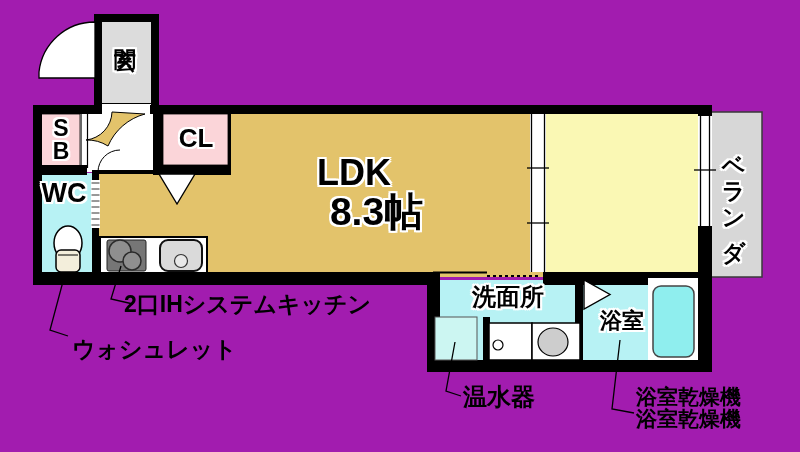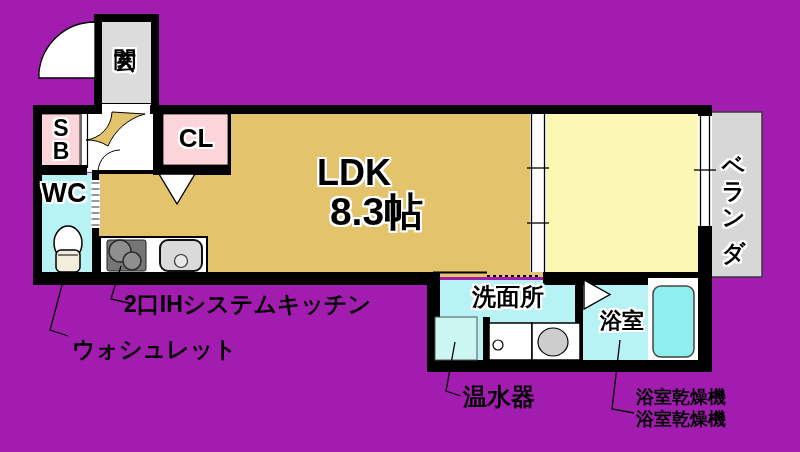--- a/index.html
+++ b/index.html
@@ -132,17 +132,17 @@
   </div>
 
 
   <div class="lbl halo vert" style="left:722px;top:138px;font-size:23px;">ベランダ</div>
   <div class="lbl halo ctr" style="left:508px;top:297px;font-size:24px;">洗面所</div>
   <div class="lbl halo ctr" style="left:622px;top:321px;font-size:22px;">浴室</div>
 
   <div class="lbl" style="left:72px;top:325px;font-size:23px;margin-top:12px;">ウォシュレット</div>
   <div class="lbl" style="left:124px;top:292px;font-size:23px;">2口IHシステムキッチン</div>
   <div class="lbl" style="left:463px;top:384px;font-size:24px;">温水器</div>
-  <div class="lbl" style="left:636px;top:386px;font-size:18px;line-height:22px;">
+  <div class="lbl" style="left:636px;top:386px;font-size:21px;line-height:22px;">
     <div>浴室乾燥機</div>
     <div>浴室乾燥機</div>
   </div>
 </div>
 
 </body></html>

